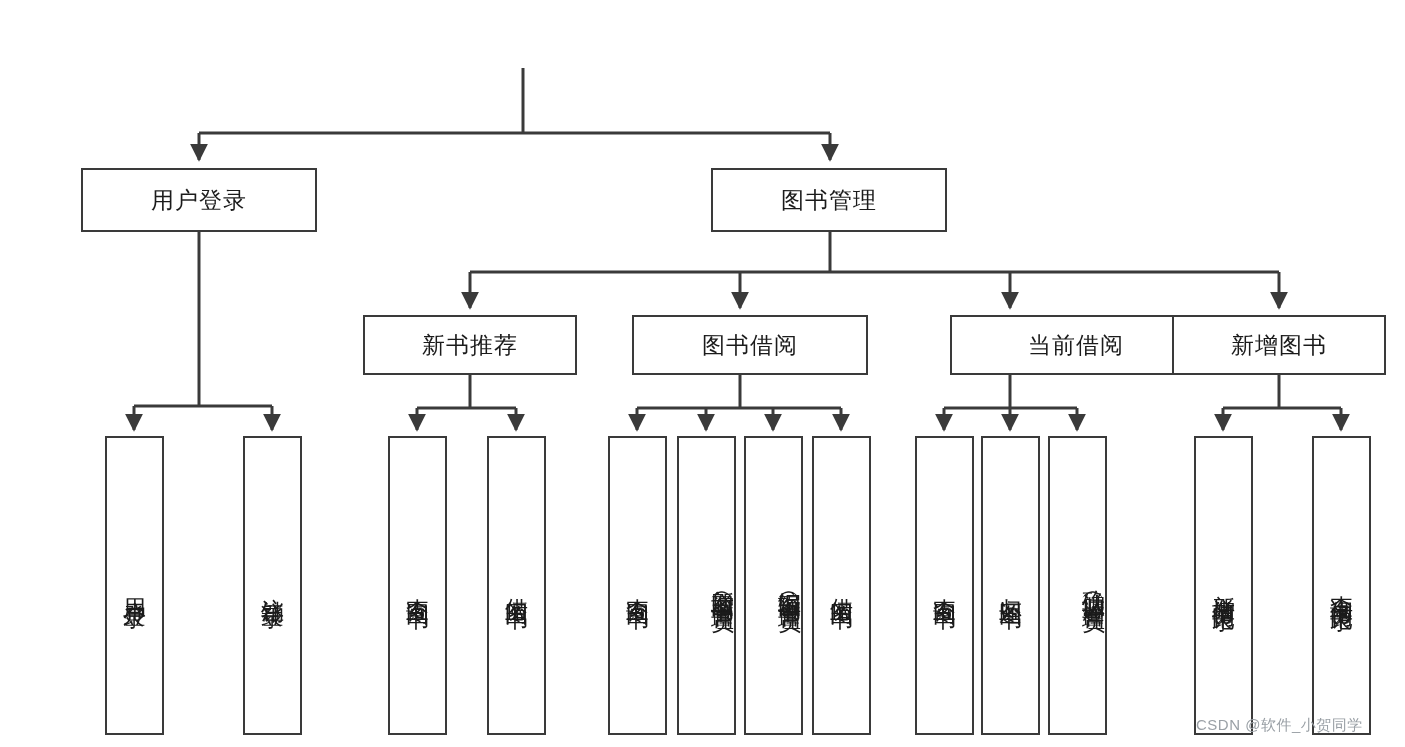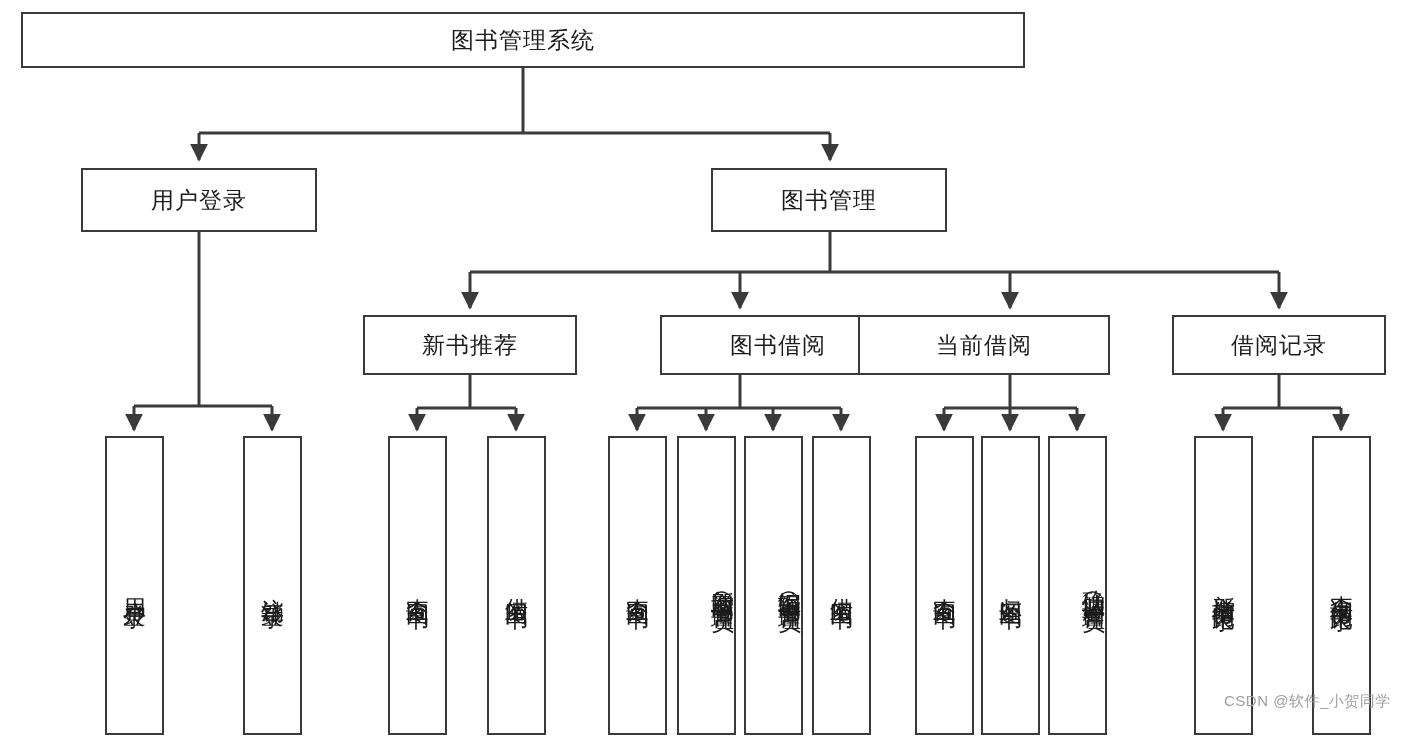--- a/index.html
+++ b/index.html
@@ -87,43 +87,42 @@
       <path d="M 1077 408 L 1077 430" marker-end="url(#arrow)"></path>
 
       <path d="M 1279 375 L 1279 408"></path>
       <path d="M 1223 408 L 1341 408"></path>
       <path d="M 1223 408 L 1223 430" marker-end="url(#arrow)"></path>
       <path d="M 1341 408 L 1341 430" marker-end="url(#arrow)"></path>
 
     </g>
   </svg>
 
-  <div class="node h" style="left:21px;top:12px;width:1004px;height:56px;">图书管理系统</div>
 
   <div class="node h" style="left:81px;top:168px;width:236px;height:64px;">用户登录</div>
   <div class="node h" style="left:711px;top:168px;width:236px;height:64px;font-family:Liberation Serif, serif;">图书管理</div>
 
   <div class="node h" style="left:363px;top:315px;width:214px;height:60px;text-align:right;">新书推荐</div>
-  <div class="node h" style="left:660px;top:315px;width:236px;height:60px;">图书借阅</div>
-  <div class="node h" style="left:858px;top:315px;width:252px;height:60px;">当前借阅</div>
-  <div class="node h" style="left:1172px;top:315px;width:214px;height:60px;">借阅记录</div>
+  <div class="node h" style="left:632px;top:315px;width:236px;height:60px;">图书借阅</div>
+  <div class="node h" style="left:950px;top:315px;width:252px;height:60px;">当前借阅</div>
+  <div class="node h" style="left:1172px;top:315px;width:214px;height:60px;">新增图书</div>
 
   <div class="node v mid-al" style="left:105px;top:436px;width:59px;height:299px;">用户登录</div>
   <div class="node v mid-al" style="left:243px;top:436px;width:59px;height:299px;">注销登录</div>
 
   <div class="node v mid-al" style="left:388px;top:436px;width:59px;height:299px;">查询图书</div>
   <div class="node v mid-al" style="left:487px;top:436px;width:59px;height:299px;">借阅图书</div>
 
   <div class="node v mid-al" style="left:608px;top:436px;width:59px;height:299px;">查询图书</div>
   <div class="node v top-al" style="left:677px;top:436px;width:59px;height:299px;">新增图书（管理员）</div>
   <div class="node v top-al" style="left:744px;top:436px;width:59px;height:299px;">编辑图书（管理员）</div>
   <div class="node v mid-al" style="left:812px;top:436px;width:59px;height:299px;">借阅图书</div>
 
   <div class="node v mid-al" style="left:915px;top:436px;width:59px;height:299px;">查询图书</div>
   <div class="node v mid-al" style="left:981px;top:436px;width:59px;height:299px;">归还图书</div>
   <div class="node v top-al" style="left:1048px;top:436px;width:59px;height:299px;">确认归还（管理员）</div>
 
   <div class="node v mid-al" style="left:1194px;top:436px;width:59px;height:299px;">新增借阅记录</div>
   <div class="node v mid-al" style="left:1312px;top:436px;width:59px;height:299px;">查询借阅记录</div>
 
-  <div class="watermark" style="left:1196px;top:692px;padding-left:28px;">CSDN @软件_小贺同学</div>
+  <div class="watermark" style="left:1196px;top:716px;">CSDN @软件_小贺同学</div>
 
 </div>
 
 </body></html>

